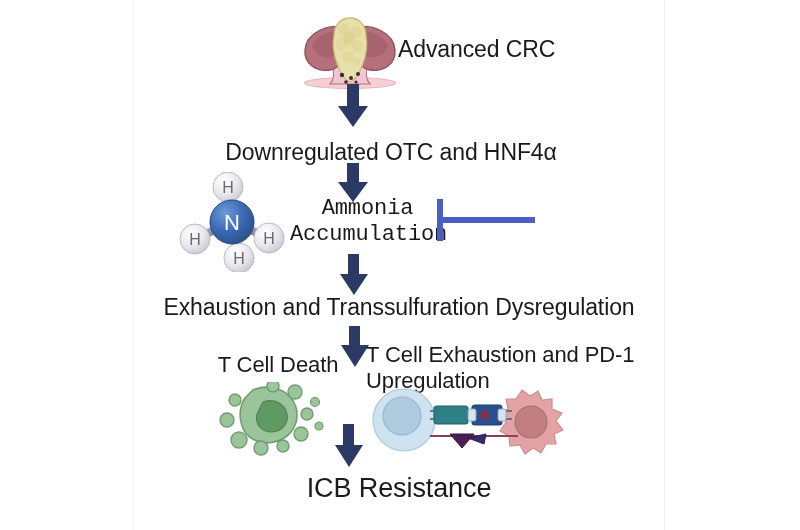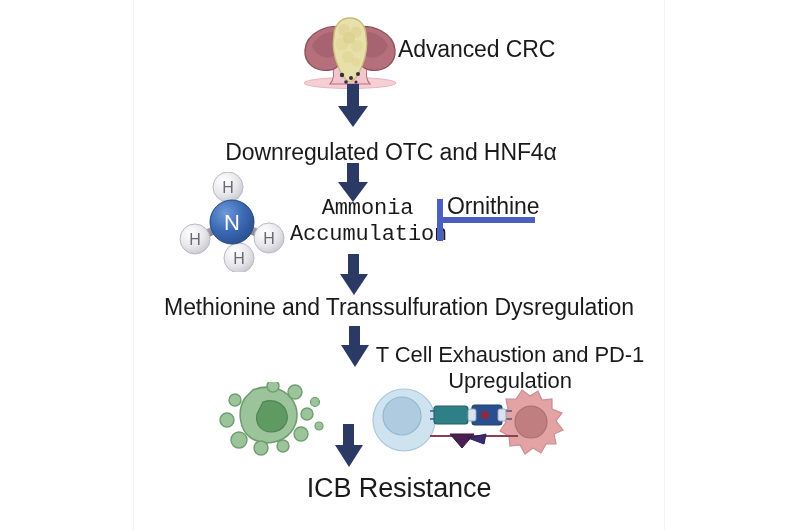--- a/index.html
+++ b/index.html
@@ -78,21 +78,21 @@
   }
   #label-tcell-death {
     left: 213px; top: 352px;
     width: 130px;
     font-size: 22px;
   }
   #label-tcell-exhaustion {
     left: 366px; top: 342px;
     width: 288px;
     font-size: 22px;
-    text-align: center;
+    text-align: left;
   }
   #label-icb {
     left: 133px; top: 473px;
     width: 532px;
     font-size: 27px;
   }
 
   
   .arrow {
     position: absolute;
@@ -219,38 +219,38 @@
 
   <div id="ornithine-inhibit">
     <svg width="100" height="52" viewBox="0 0 100 52">
 
       <rect x="0" y="6" width="6" height="42" fill="#4a5fc1"></rect>
 
       <rect x="6" y="24" width="92" height="6" fill="#4a5fc1"></rect>
     </svg>
   </div>
 
-  <div class="node-text left-text" id="label-ornithine">Ornithine</div>
 
   <div class="arrow" style="left:337px; top:254px;">
     <svg width="34" height="42" viewBox="0 0 34 42">
       <rect x="11" y="0" width="11" height="22" fill="#2b3a64"></rect>
       <polygon points="3,20 31,20 17,41" fill="#2b3a64"></polygon>
     </svg>
   </div>
 
-  <div class="node-text" id="label-methionine">Methionine and Transsulfuration Dysregulation</div>
+  <div class="node-text" id="label-methionine">Exhaustion and Transsulfuration Dysregulation</div>
 
   <div class="arrow" style="left:338px; top:326px;">
     <svg width="34" height="42" viewBox="0 0 34 42">
       <rect x="11" y="0" width="11" height="21" fill="#2b3a64"></rect>
       <polygon points="3,19 31,19 17,41" fill="#2b3a64"></polygon>
     </svg>
   </div>
 
+  <div class="node-text" id="label-tcell-death">T Cell Death</div>
 
   <div class="node-text left-text" id="label-tcell-exhaustion">T Cell Exhaustion and PD-1
 Upregulation</div>
 
   <div class="gfx" id="apoptotic-cell-icon">
     <svg width="112" height="74" viewBox="0 0 112 74">
 
       <path d="M38 8 C52 2 68 6 76 16 C84 26 84 40 76 50 C66 62 48 64 36 56
                C24 48 22 28 30 16 Z" fill="#9cc49a" stroke="#6f9d70" stroke-width="1.6"></path>
 

